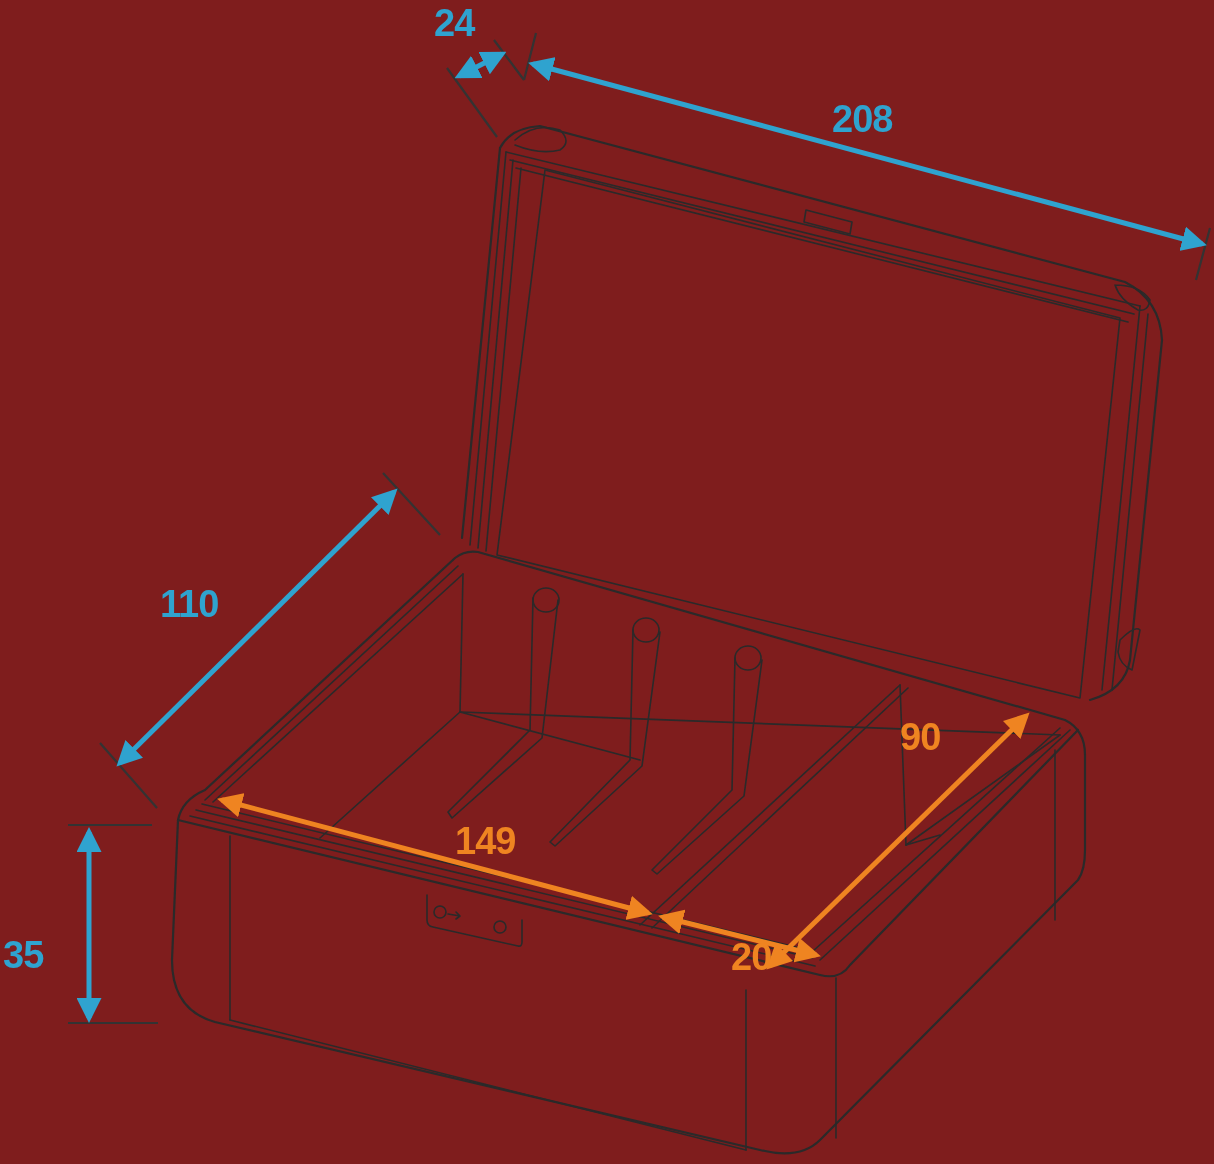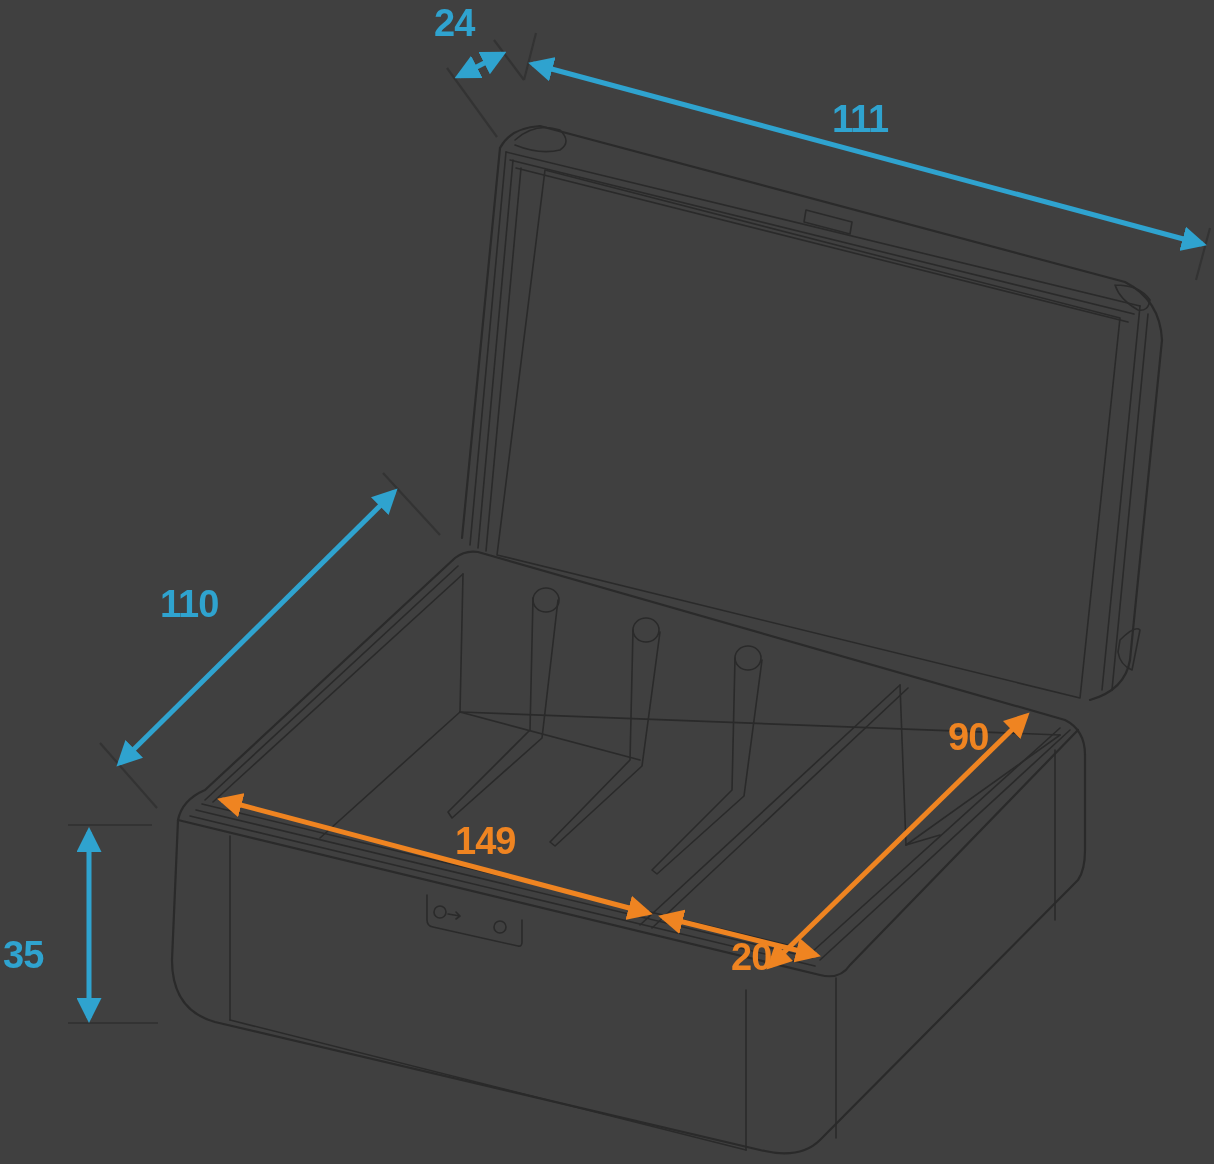--- a/index.html
+++ b/index.html
@@ -1,16 +1,16 @@
 <!DOCTYPE html>
 <html><head>
 <meta charset="utf-8">
 <style>
   html, body { margin: 0; padding: 0; background: #ffffff; }
-  #stage { position: relative; width: 1214px; height: 1164px; overflow: hidden; background: #404040; }
+  #stage { position: relative; width: 1214px; height: 1164px; overflow: hidden; background: #7f1d1d; }
   svg { position: absolute; left: 0; top: 0; }
   .ln { fill: none; stroke: #2a2a2a; stroke-width: 2.2; stroke-linejoin: round; stroke-linecap: round; }
   .ln2 { fill: none; stroke: #2a2a2a; stroke-width: 1.6; stroke-linejoin: round; stroke-linecap: round; }
   .ext { fill: none; stroke: #333; stroke-width: 2.2; }
   .dim-blue { stroke: #2fa3cf; stroke-width: 5; fill: none; }
   .dim-orange { stroke: #ef8421; stroke-width: 5; fill: none; }
   .lbl { position: absolute; font-family: "Liberation Sans", sans-serif; font-weight: 700; font-size: 38px; letter-spacing: -1px; line-height: 1; }
   .blue { color: #2fa3cf; }
   .orange { color: #ef8421; }
 </style>
@@ -125,19 +125,19 @@
     <line class="dim-blue" x1="89" y1="832" x2="89" y2="1018" marker-start="url(#ab)" marker-end="url(#ab)"></line>
   </g>
   <g>
     <line class="dim-orange" x1="222" y1="800" x2="648" y2="913" marker-start="url(#ao)" marker-end="url(#ao)"></line>
     <line class="dim-orange" x1="663" y1="917" x2="816" y2="955" marker-start="url(#ao)" marker-end="url(#ao)"></line>
     <line class="dim-orange" x1="770" y1="966" x2="1026" y2="716" marker-start="url(#ao)" marker-end="url(#ao)"></line>
   </g>
 </svg>
 
 <div class="lbl blue" style="left:434px; top:4px;">24</div>
-<div class="lbl blue" style="left:832px; top:100px;">111</div>
+<div class="lbl blue" style="left:832px; top:100px;">208</div>
 <div class="lbl blue" style="left:160px; top:585px;">110</div>
 <div class="lbl blue" style="left:3px; top:936px;">35</div>
 <div class="lbl orange" style="left:455px; top:822px;">149</div>
 <div class="lbl orange" style="left:731px; top:938px;">20</div>
-<div class="lbl orange" style="left:948px; top:718px;">90</div>
+<div class="lbl orange" style="left:900px; top:718px;">90</div>
 </div>
 
 </body></html>

